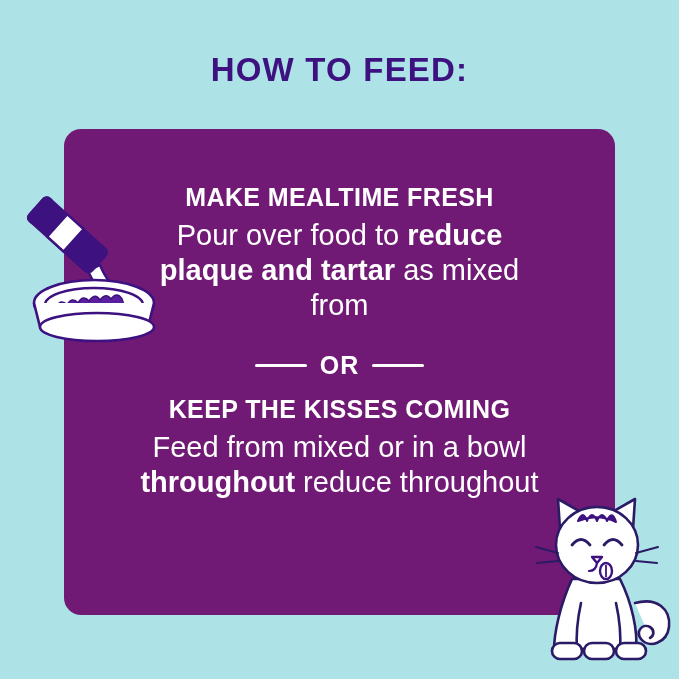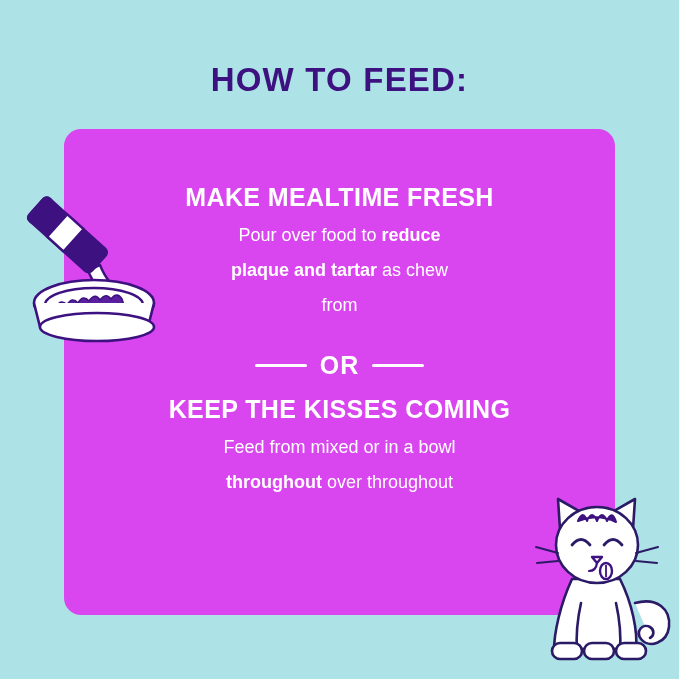--- a/index.html
+++ b/index.html
@@ -11,35 +11,35 @@
   }
   #stage {
     position:relative;
     width:679px; height:679px;
     background:#ade3e6;
   }
 
   
   #page-title {
     position:absolute;
-    top:60px; left:0; width:679px;
+    top:50px; left:0; width:679px;
     text-align:center;
     color:#3d1280;
     font-size:33px;
     font-weight:bold;
     letter-spacing:1.2px;
     line-height:40px;
   }
 
   
   #feed-card {
     position:absolute;
     left:64px; top:129px;
     width:551px; height:486px;
-    background:#d946ef;
+    background:#701a75;
     border-radius:17px;
   }
 
   
   .instruction-block {
     position:absolute;
     left:0; width:551px;
     text-align:center;
     color:#ffffff;
   }
@@ -47,21 +47,21 @@
   #block-two  { top:264px; }
 
   .block-heading {
     font-size:25px;
     font-weight:bold;
     letter-spacing:0.4px;
     line-height:32px;
     margin-bottom:5px;
   }
   .block-body {
-    font-size:18px;
+    font-size:29px;
     font-weight:normal;
     line-height:35px;
   }
   .block-body b { font-weight:bold; }
 
   
   #or-divider {
     position:absolute;
     top:222px; left:0; width:551px;
     display:flex;
@@ -99,36 +99,36 @@
 <div id="stage">
 
   <div id="page-title">HOW TO FEED:</div>
 
   <div id="feed-card">
 
     <div class="instruction-block" id="block-one">
       <div class="block-heading">MAKE MEALTIME FRESH</div>
       <div class="block-body">
           <div><span>Pour over food to </span><b>reduce</b></div>
-          <div><b>plaque and tartar</b><span> as chew</span></div>
+          <div><b>plaque and tartar</b><span> as mixed</span></div>
           <div><span>from</span></div>
         </div>
     </div>
 
     <div id="or-divider">
       <span class="divider-line"></span>
       <span id="or-label">OR</span>
       <span class="divider-line"></span>
     </div>
 
     <div class="instruction-block" id="block-two">
       <div class="block-heading">KEEP THE KISSES COMING</div>
       <div class="block-body">
           <div><span>Feed from mixed or in a bowl</span></div>
-          <div><b>throughout</b><span> over throughout</span></div>
+          <div><b>throughout</b><span> reduce throughout</span></div>
         </div>
     </div>
 
   </div>
 
   <div id="bowl-illustration">
     <svg viewBox="0 0 160 150" width="160" height="150">
 
       <path d="M70 78 C 76 92, 86 104, 96 113 L112 110 C 100 100, 88 88, 82 72 Z" fill="#ffffff" stroke="#3d1280" stroke-width="2.4" stroke-linejoin="round"></path>
 

